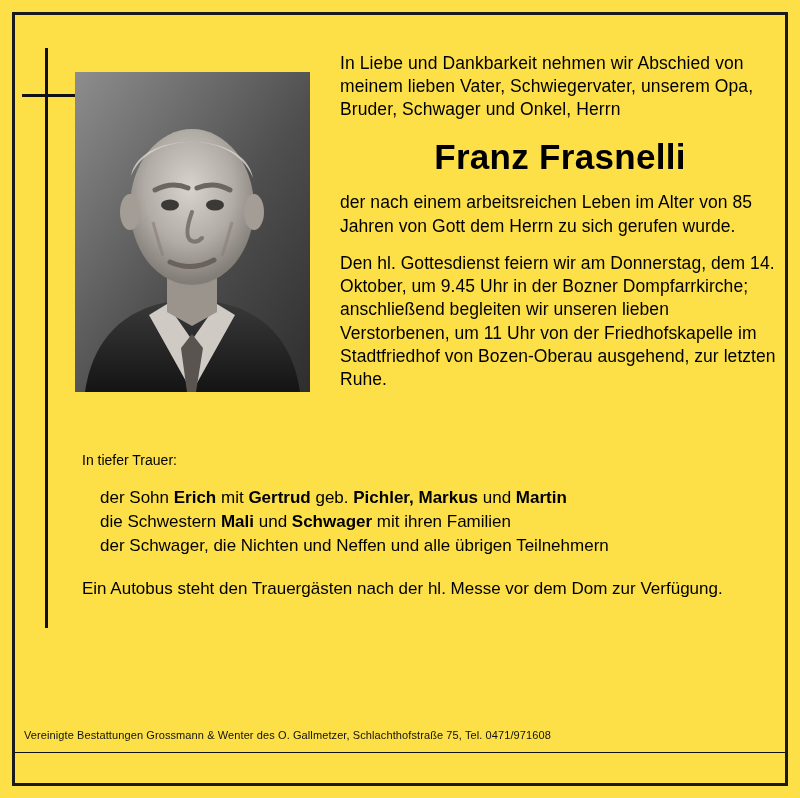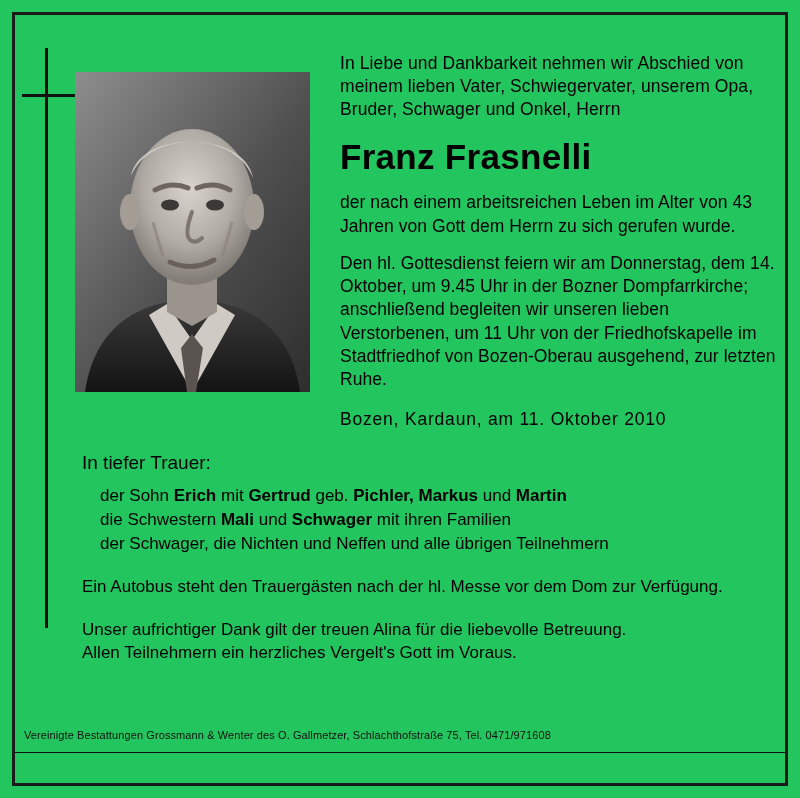--- a/index.html
+++ b/index.html
@@ -12,21 +12,21 @@
     height: 798px;
     font-family: "Liberation Sans", sans-serif;
     color: #000000;
     overflow: hidden;
   }
   .notice {
     position: relative;
     width: 800px;
     height: 798px;
     box-sizing: border-box;
-    background: #22c55e;
+    background: #fde047;
   }
   .border-frame {
     position: absolute;
     left: 12px;
     top: 12px;
     width: 776px;
     height: 774px;
     border: 3px solid #1a1a1a;
     box-sizing: border-box;
   }
@@ -75,21 +75,21 @@
     width: 440px;
   }
   .lead {
     font-size: 17.5px;
     line-height: 1.32;
     letter-spacing: 0.1px;
   }
   .name {
     font-size: 35px;
     font-weight: bold;
-    text-align: left;
+    text-align: center;
     letter-spacing: 0.3px;
     margin: 16px 0 14px 0;
     white-space: nowrap;
   }
   .para {
     font-size: 17.5px;
     line-height: 1.33;
     margin-bottom: 14px;
     letter-spacing: 0.05px;
   }
@@ -100,22 +100,22 @@
   }
 
   
   .lower {
     position: absolute;
     left: 82px;
     top: 452px;
     width: 690px;
   }
   .mourn-head {
-    font-size: 19px;
-    margin-bottom: 10px;
+    font-size: 14px;
+    margin-bottom: 18px;
   }
   .mourn-list {
     font-size: 17px;
     line-height: 1.42;
     padding-left: 18px;
   }
   .mourn-list b { font-weight: bold; text-align: center; }
 
   .block {
     font-size: 17px;
@@ -201,34 +201,31 @@
       <path d="M78 150 q 6 22 10 34" stroke="#8b837b" stroke-width="3" fill="none" opacity="0.7"></path>
       <path d="M157 150 q -6 22 -10 34" stroke="#8b837b" stroke-width="3" fill="none" opacity="0.7"></path>
 
       <rect x="0" y="0" width="235" height="320" fill="none"></rect>
     </svg>
   </div>
 
   <div class="main-col">
     <div class="lead">In Liebe und Dankbarkeit nehmen wir Abschied von meinem lieben Vater, Schwiegervater, unserem Opa, Bruder, Schwager und Onkel, Herrn</div>
     <div class="name">Franz Frasnelli</div>
-    <div class="para">der nach einem arbeitsreichen Leben im Alter von 43 Jahren von Gott dem Herrn zu sich gerufen wurde.</div>
+    <div class="para">der nach einem arbeitsreichen Leben im Alter von 85 Jahren von Gott dem Herrn zu sich gerufen wurde.</div>
     <div class="para">Den hl. Gottesdienst feiern wir am Donnerstag, dem 14. Oktober, um 9.45 Uhr in der Bozner Dompfarrkirche; anschließend begleiten wir unseren lieben Verstorbenen, um 11 Uhr von der Friedhofskapelle im Stadtfriedhof von Bozen-Oberau ausgehend, zur letzten Ruhe.</div>
-    <div class="place-date">Bozen, Kardaun, am 11. Oktober 2010</div>
   </div>
 
   <div class="lower">
     <div class="mourn-head">In tiefer Trauer:</div>
     <div class="mourn-list">
       <div>der Sohn <b>Erich</b> mit <b>Gertrud</b> geb. <b>Pichler, Markus</b> und <b>Martin</b></div>
       <div>die Schwestern <b>Mali</b> und <b>Schwager</b> mit ihren Familien</div>
       <div>der Schwager, die Nichten und Neffen und alle übrigen Teilnehmern</div>
     </div>
 
     <div class="block">Ein Autobus steht den Trauergästen nach der hl. Messe vor dem Dom zur Verfügung.</div>
-    <div class="block" style="white-space: pre-line;">Unser aufrichtiger Dank gilt der treuen Alina für die liebevolle Betreuung.
-Allen Teilnehmern ein herzliches Vergelt's Gott im Voraus.</div>
   </div>
 
   <div class="footer-rule"></div>
   <div class="footer">Vereinigte Bestattungen Grossmann &amp; Wenter des O. Gallmetzer, Schlachthofstraße 75, Tel. 0471/971608</div>
 
 </div>
 
 </body></html>

